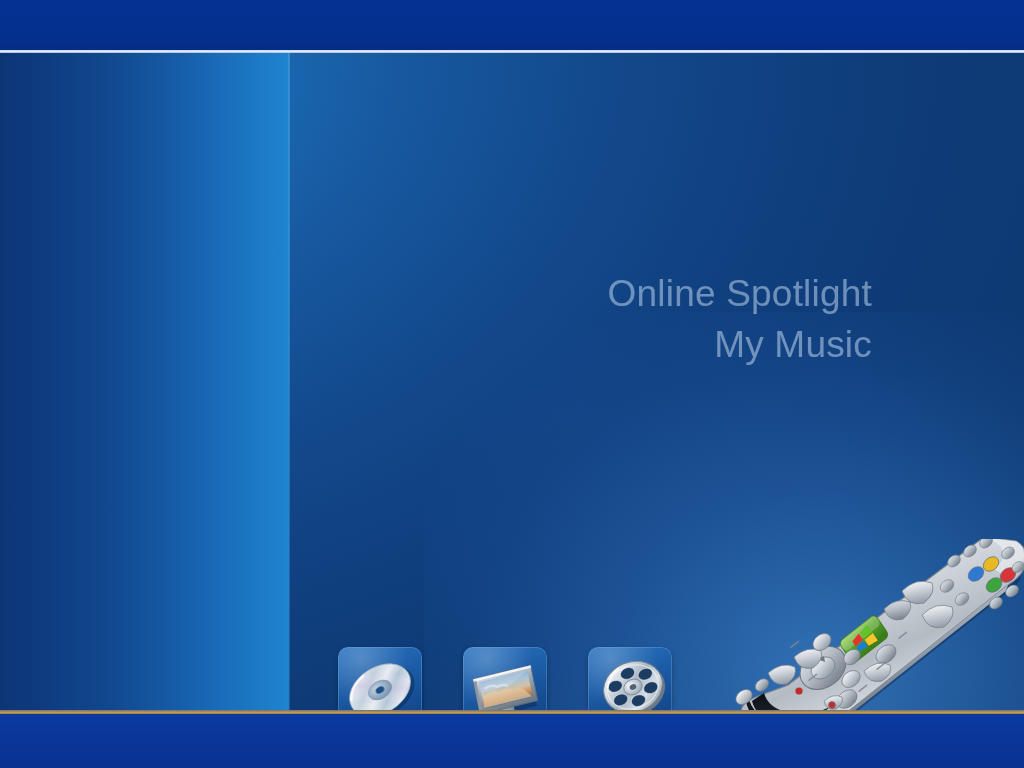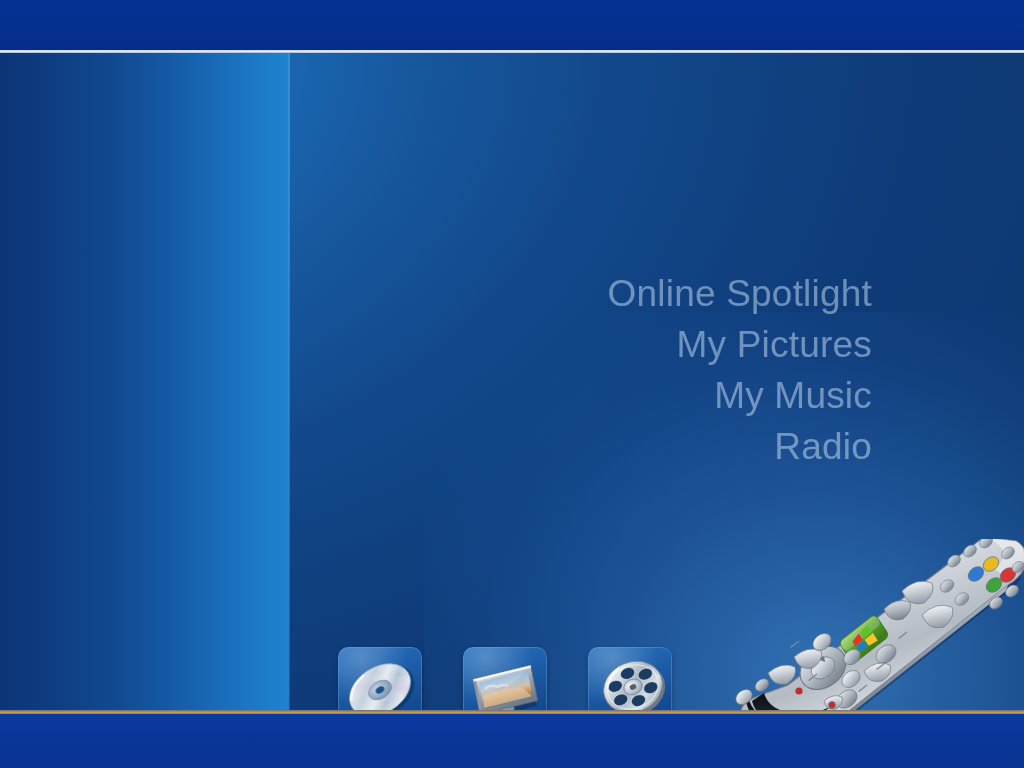--- a/index.html
+++ b/index.html
@@ -212,23 +212,21 @@
   </div>
 
   <div id="stage">
     <div id="stage-glow"></div>
     <div id="leftpanel"></div>
     <div id="leftpanel-edge"></div>
 
 
     <nav id="menu">
       <span class="menu-item">Online Spotlight</span>
-      <span class="menu-item">My Pictures</span>
       <span class="menu-item">My Music</span>
-      <span class="menu-item">Radio</span>
     </nav>
 
     <div id="tiles">
 
       <div class="tile">
         <svg width="84" height="84" viewBox="0 0 84 84">
           <defs>
             <linearGradient id="cdBody" x1="0" y1="0" x2="1" y2="1">
               <stop offset="0%" stop-color="#ffffff"></stop>
               <stop offset="18%" stop-color="#dfe6ee"></stop>

